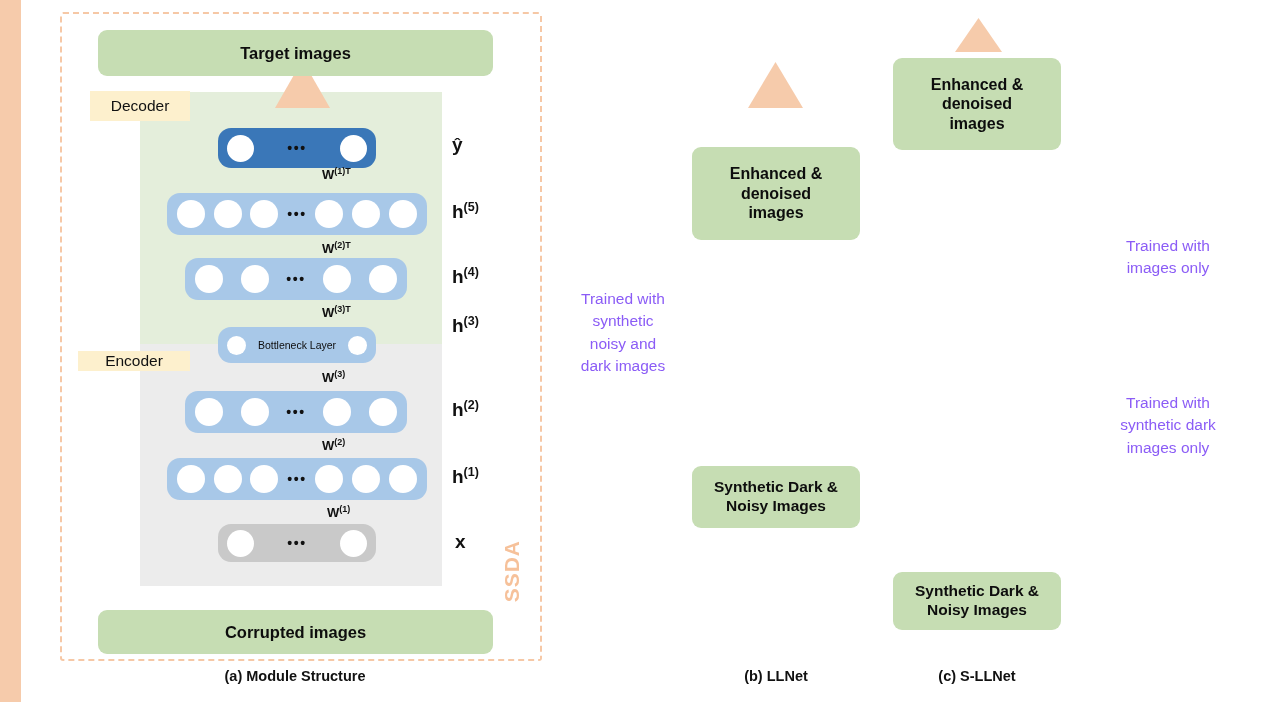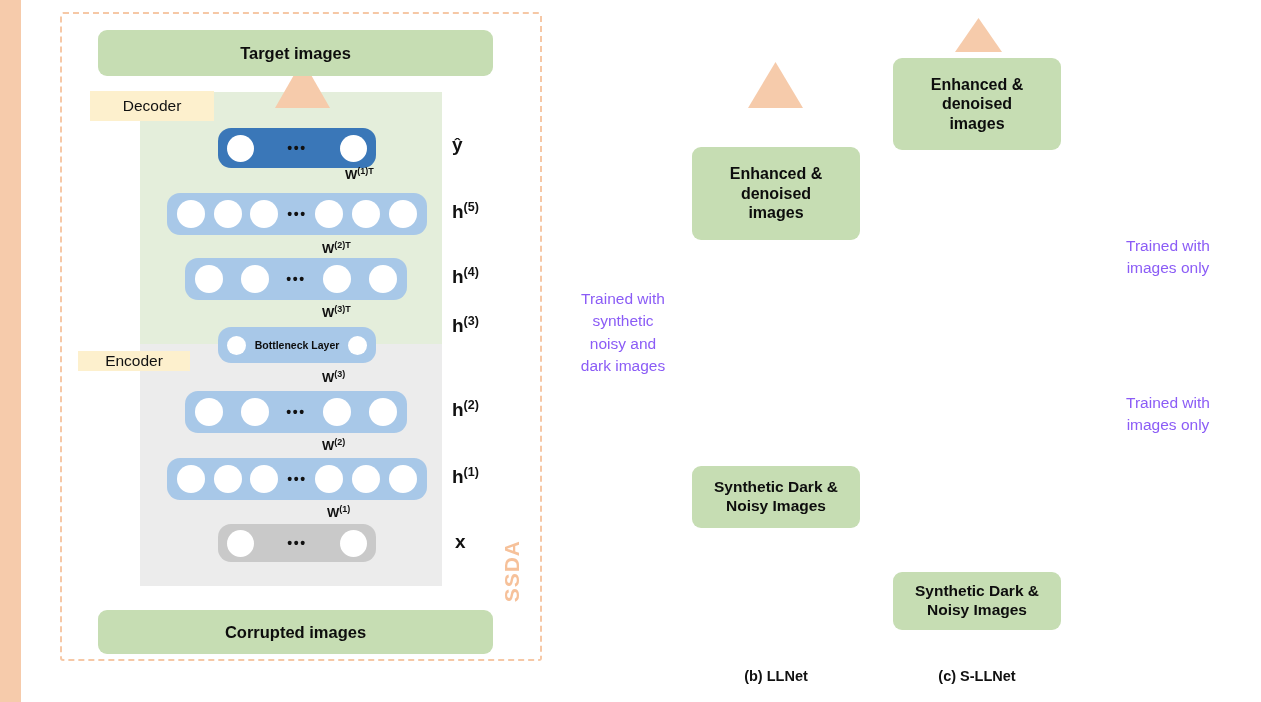--- a/index.html
+++ b/index.html
@@ -42,33 +42,33 @@
 
   <div class="regionA" style="left:140px;top:92px;width:302px;height:252px;"></div>
   <div class="regionB" style="left:140px;top:344px;width:302px;height:242px;"></div>
 
   <div class="arrowshaft" style="left:292px;top:100px;width:21px;height:518px;"></div>
   <div class="abs" style="left:275px;top:60px;width:55px;height:48px;
               background:#f6cbab;clip-path:polygon(50% 0,100% 100%,0 100%);"></div>
 
   <div class="greenbox abs" style="left:98px;top:30px;width:395px;height:46px;font-size:16.5px;">Target images</div>
 
-  <div class="tagbox abs" style="left:90px;top:91px;width:124px;height:30px;">Decoder</div>
+  <div class="tagbox abs" style="left:90px;top:91px;width:100px;height:30px;">Decoder</div>
 
   <div class="tagbox abs" style="left:78px;top:351px;width:112px;height:20px;">Encoder</div>
 
   <div class="nodrow abs" style="left:218px;top:128px;width:158px;height:40px;background:#3a77b8;padding:0 9px;">
     <span class="dot" style="width:27px;height:27px;"></span>
     <span class="ell">•••</span>
     <span class="dot" style="width:27px;height:27px;"></span>
   </div>
   <div class="hlab abs" style="left:452px;top:134px;">
     <span>ŷ</span>
   </div>
-  <div class="wlab abs" style="left:322px;top:166px;margin-left:23px;">
+  <div class="wlab abs" style="left:322px;top:166px;">
     <span>W</span><sup>(1)T</sup>
   </div>
 
   <div class="nodrow abs" style="left:167px;top:193px;width:260px;height:42px;background:#a8c8e8;padding:0 10px;">
     <span class="dot" style="width:28px;height:28px;"></span>
     <span class="dot" style="width:28px;height:28px;"></span>
     <span class="dot" style="width:28px;height:28px;"></span>
     <span class="ell">•••</span>
     <span class="dot" style="width:28px;height:28px;"></span>
     <span class="dot" style="width:28px;height:28px;"></span>
@@ -90,21 +90,21 @@
   </div>
   <div class="hlab abs" style="left:452px;top:265px;">
     <span>h</span><sup>(4)</sup>
   </div>
   <div class="wlab abs" style="left:322px;top:304px;">
     <span>W</span><sup>(3)T</sup>
   </div>
 
   <div class="nodrow abs" style="left:218px;top:327px;width:158px;height:36px;background:#a8c8e8;padding:0 9px;">
     <span class="dot" style="width:19px;height:19px;"></span>
-    <span style="font-size:10.5px;font-weight:bold;color:#0d0d0d;">Bottleneck Layer</span>
+    <span style="font-size:10.5px;font-weight:normal;color:#0d0d0d;">Bottleneck Layer</span>
     <span class="dot" style="width:19px;height:19px;"></span>
   </div>
   <div class="hlab abs" style="left:452px;top:314px;">
     <span>h</span><sup>(3)</sup>
   </div>
   <div class="wlab abs" style="left:322px;top:369px;">
     <span>W</span><sup>(3)</sup>
   </div>
 
   <div class="nodrow abs" style="left:185px;top:391px;width:222px;height:42px;background:#a8c8e8;padding:0 10px;">
@@ -141,20 +141,21 @@
     <span class="dot" style="width:27px;height:27px;"></span>
     <span class="ell">•••</span>
     <span class="dot" style="width:27px;height:27px;"></span>
   </div>
   <div class="hlab abs" style="left:455px;top:531px;">
     <span>x</span>
   </div>
 
   <div class="greenbox abs" style="left:98px;top:610px;width:395px;height:44px;font-size:16.5px;">Corrupted images</div>
 
+  <div class="caption abs" style="left:150px;top:668px;width:290px;">(a) Module Structure</div>
 
   <div class="arrowshaft" style="left:765px;top:100px;width:21px;height:535px;"></div>
   <div class="abs" style="left:748px;top:62px;width:55px;height:46px;
               background:#f6cbab;clip-path:polygon(50% 0,100% 100%,0 100%);"></div>
 
   <div class="greenbox abs" style="left:692px;top:147px;width:168px;height:93px;font-size:16px;flex-direction:column;">
     <div>Enhanced &amp;</div>
     <div>denoised</div>
     <div>images</div>
   </div>
@@ -187,18 +188,19 @@
     <div>Noisy Images</div>
   </div>
 
   <div class="note" style="left:1088px;top:235px;width:160px;">
     <div>Trained with</div>
     <div>images only</div>
   </div>
 
   <div class="note" style="left:1088px;top:392px;width:160px;">
     <div>Trained with</div>
+    <div>synthetic dark</div>
     <div>images only</div>
   </div>
 
   <div class="caption abs" style="left:867px;top:668px;width:220px;">(c) S-LLNet</div>
 
 </div>
 
 </body></html>

